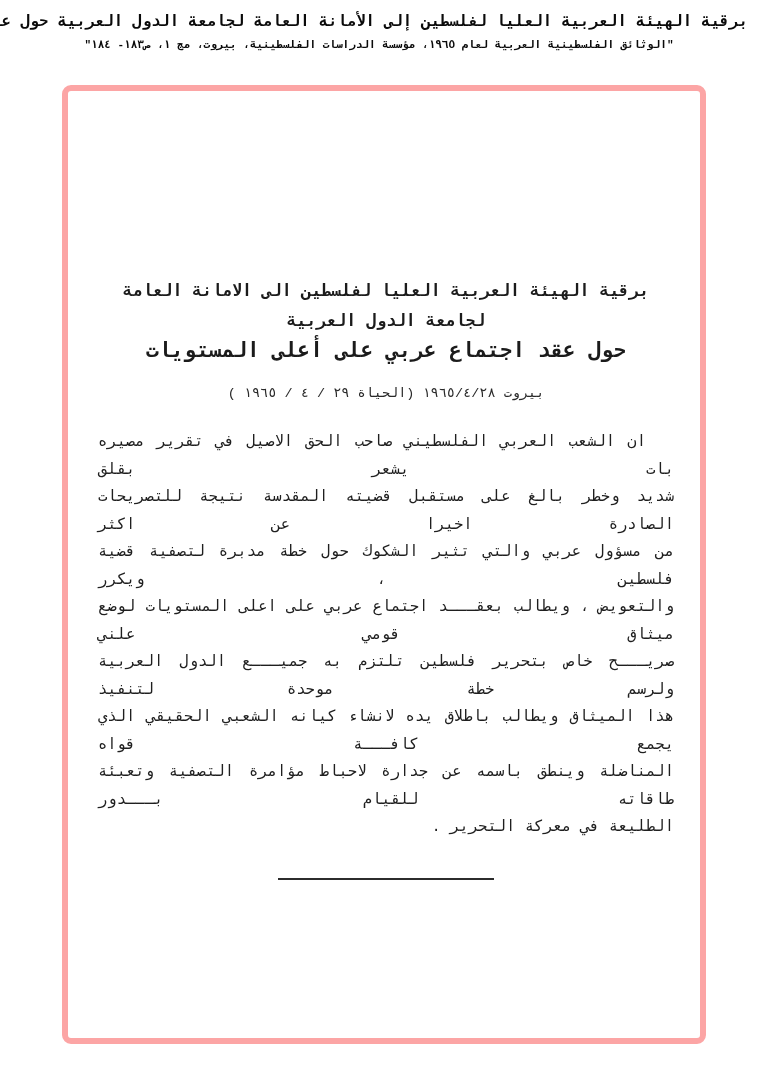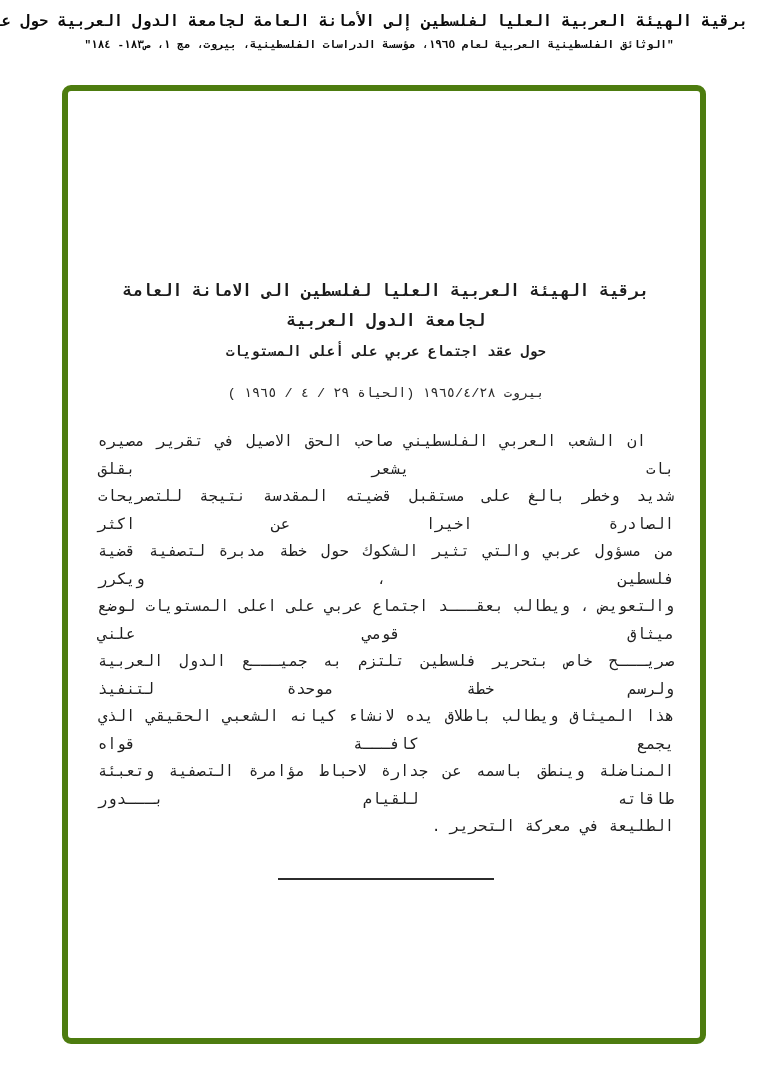--- a/index.html
+++ b/index.html
@@ -36,41 +36,41 @@
     color: #0a0a0a;
   }
   
   .doc-frame {
     position: absolute;
     left: 62px;
     top: 85px;
     width: 632px;
     height: 947px;
     background: #ffffff;
-    border: 6px solid #4d7c0f;
+    border: 6px solid #fca5a5;
     border-radius: 9px;
   }
   .doc-page {
     position: absolute;
     top: 186px;
     left: 30px;
     right: 26px;
     direction: rtl;
   }
   .doc-title {
     text-align: center;
     font-weight: bold;
     font-size: 16.5px;
     line-height: 30px;
     color: #1b1b1b;
   }
   .doc-subtitle {
     text-align: center;
     font-weight: bold;
-    font-size: 14px;
+    font-size: 21px;
     line-height: 30px;
     color: #1b1b1b;
   }
   .doc-dateline {
     text-align: center;
     font-size: 13.5px;
     line-height: 22px;
     margin-top: 16px;
     color: #2a2a2a;
   }

